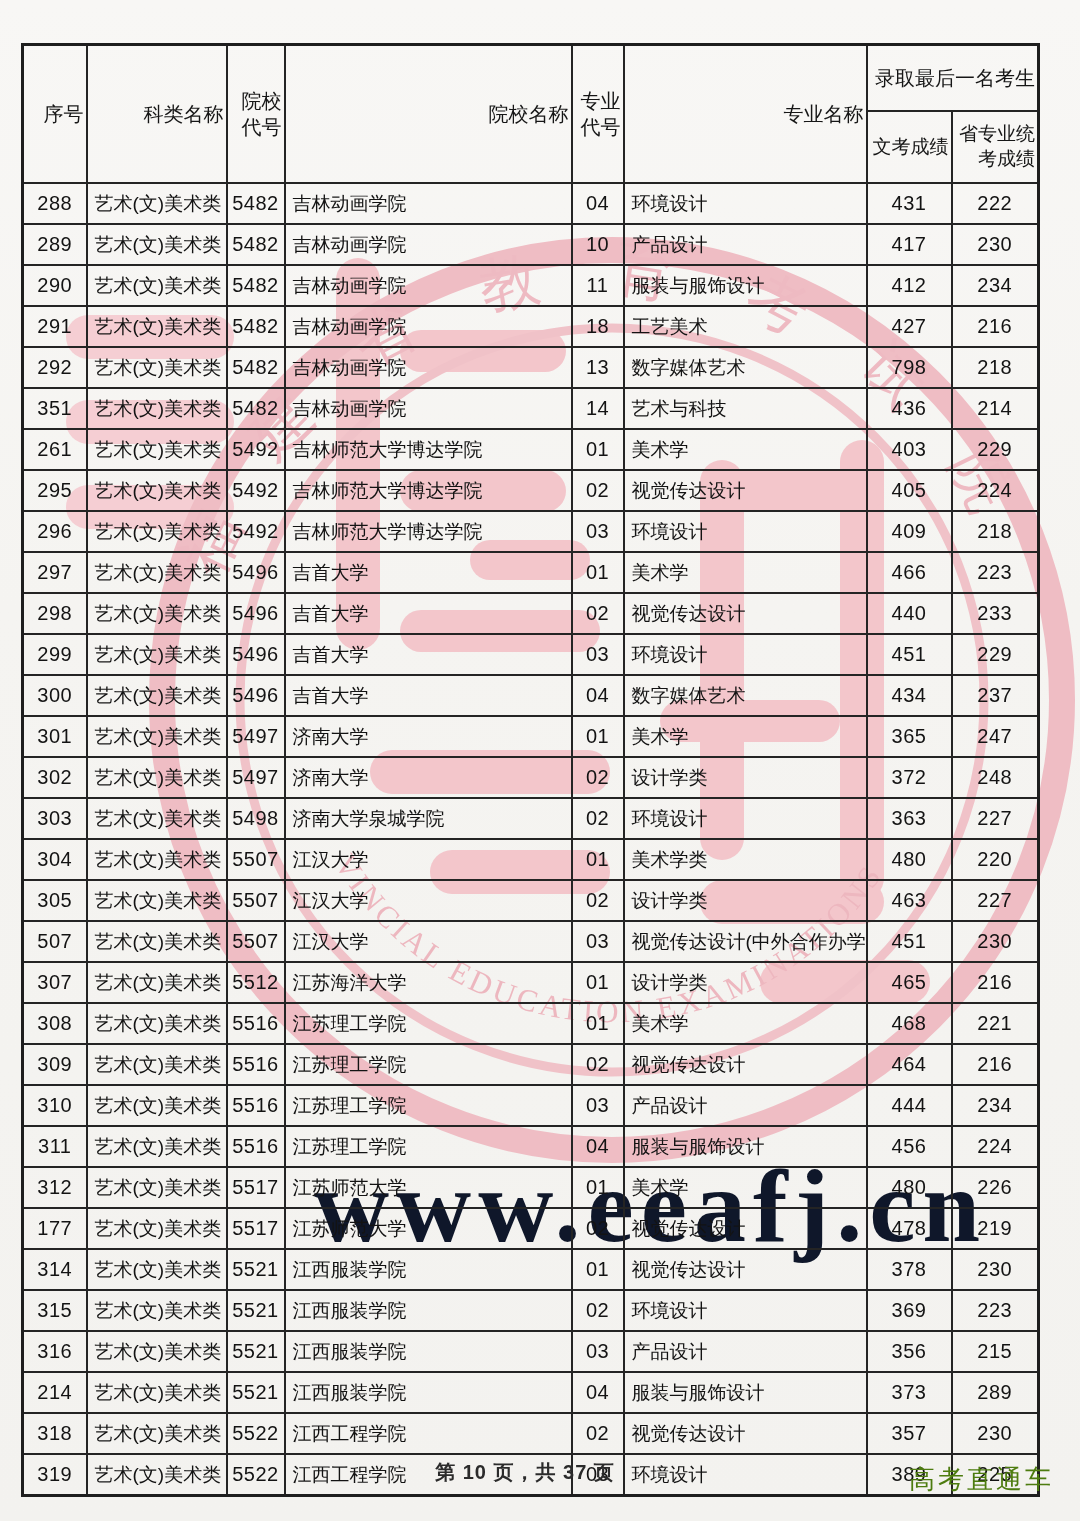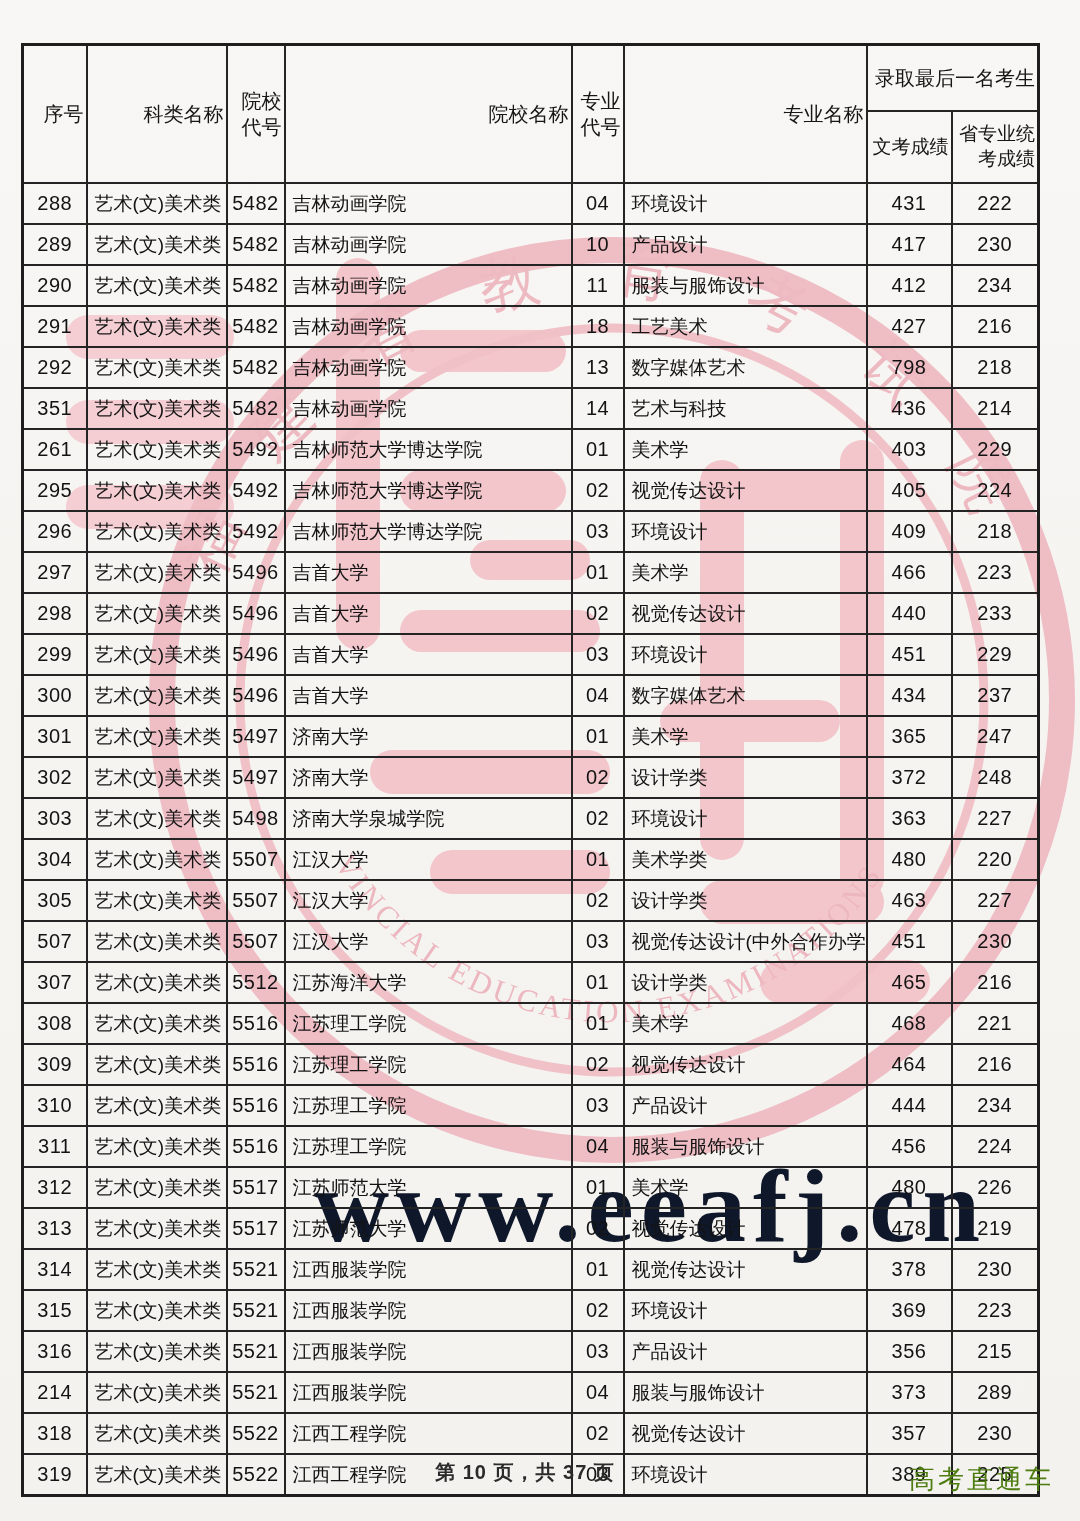--- a/index.html
+++ b/index.html
@@ -360,21 +360,21 @@
         <td class="a-c num">312</td>
         <td class="a-l">艺术(文)美术类</td>
         <td class="a-c num">5517</td>
         <td class="a-l">江苏师范大学</td>
         <td class="a-c num">01</td>
         <td class="a-l">美术学</td>
         <td class="a-c num">480</td>
         <td class="a-c num">226</td>
       </tr>
       <tr>
-        <td class="a-c num">313</td>
+        <td class="a-c num">177</td>
         <td class="a-l">艺术(文)美术类</td>
         <td class="a-c num">5517</td>
         <td class="a-l">江苏师范大学</td>
         <td class="a-c num">02</td>
         <td class="a-l">视觉传达设计</td>
         <td class="a-c num">478</td>
         <td class="a-c num">219</td>
       </tr>
       <tr>
         <td class="a-c num">314</td>

